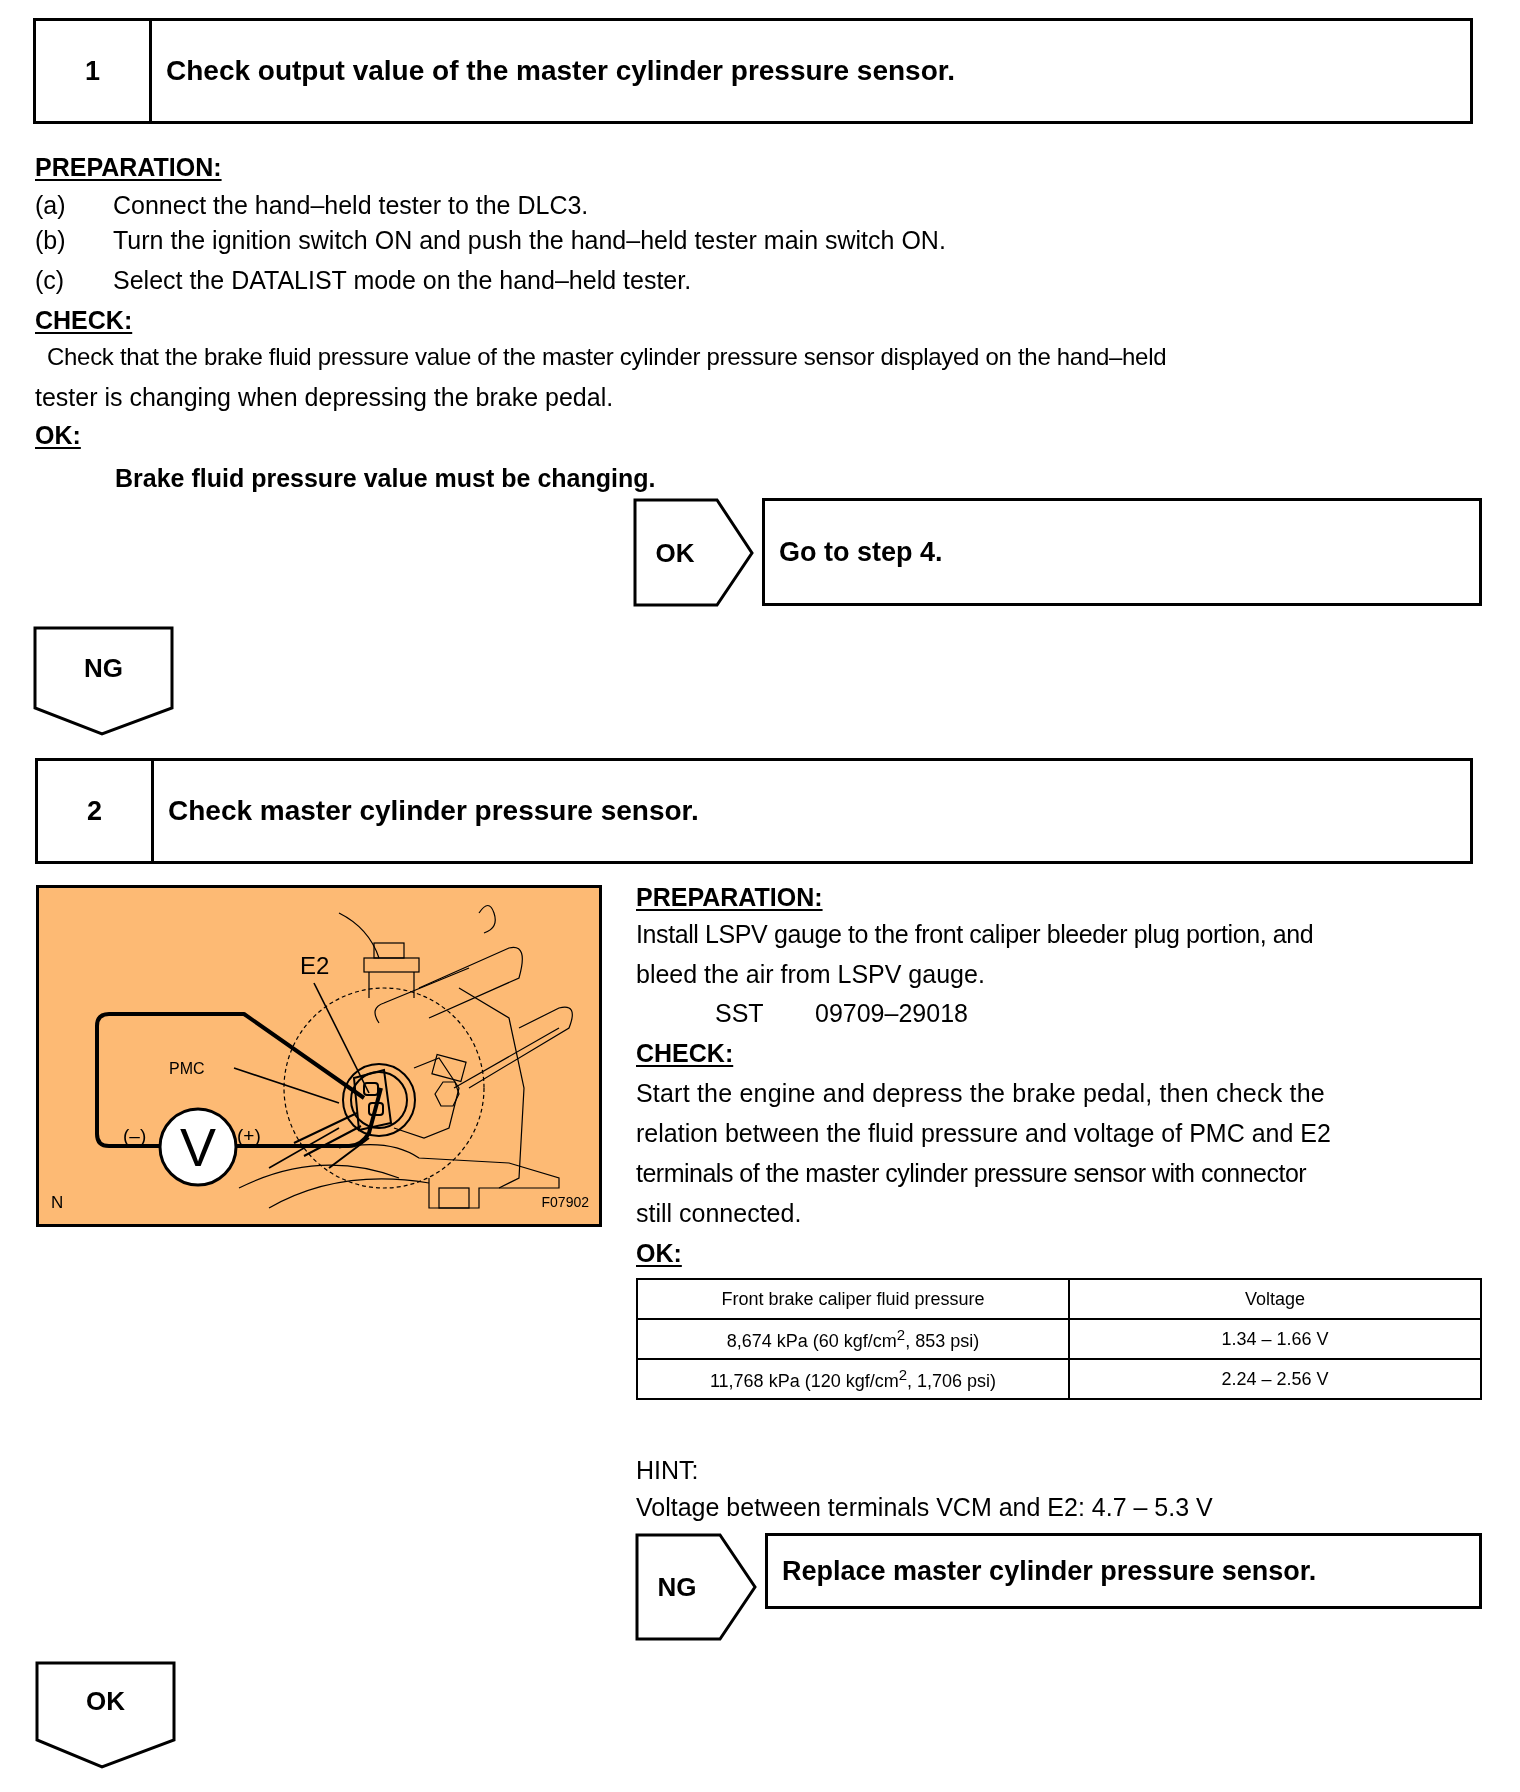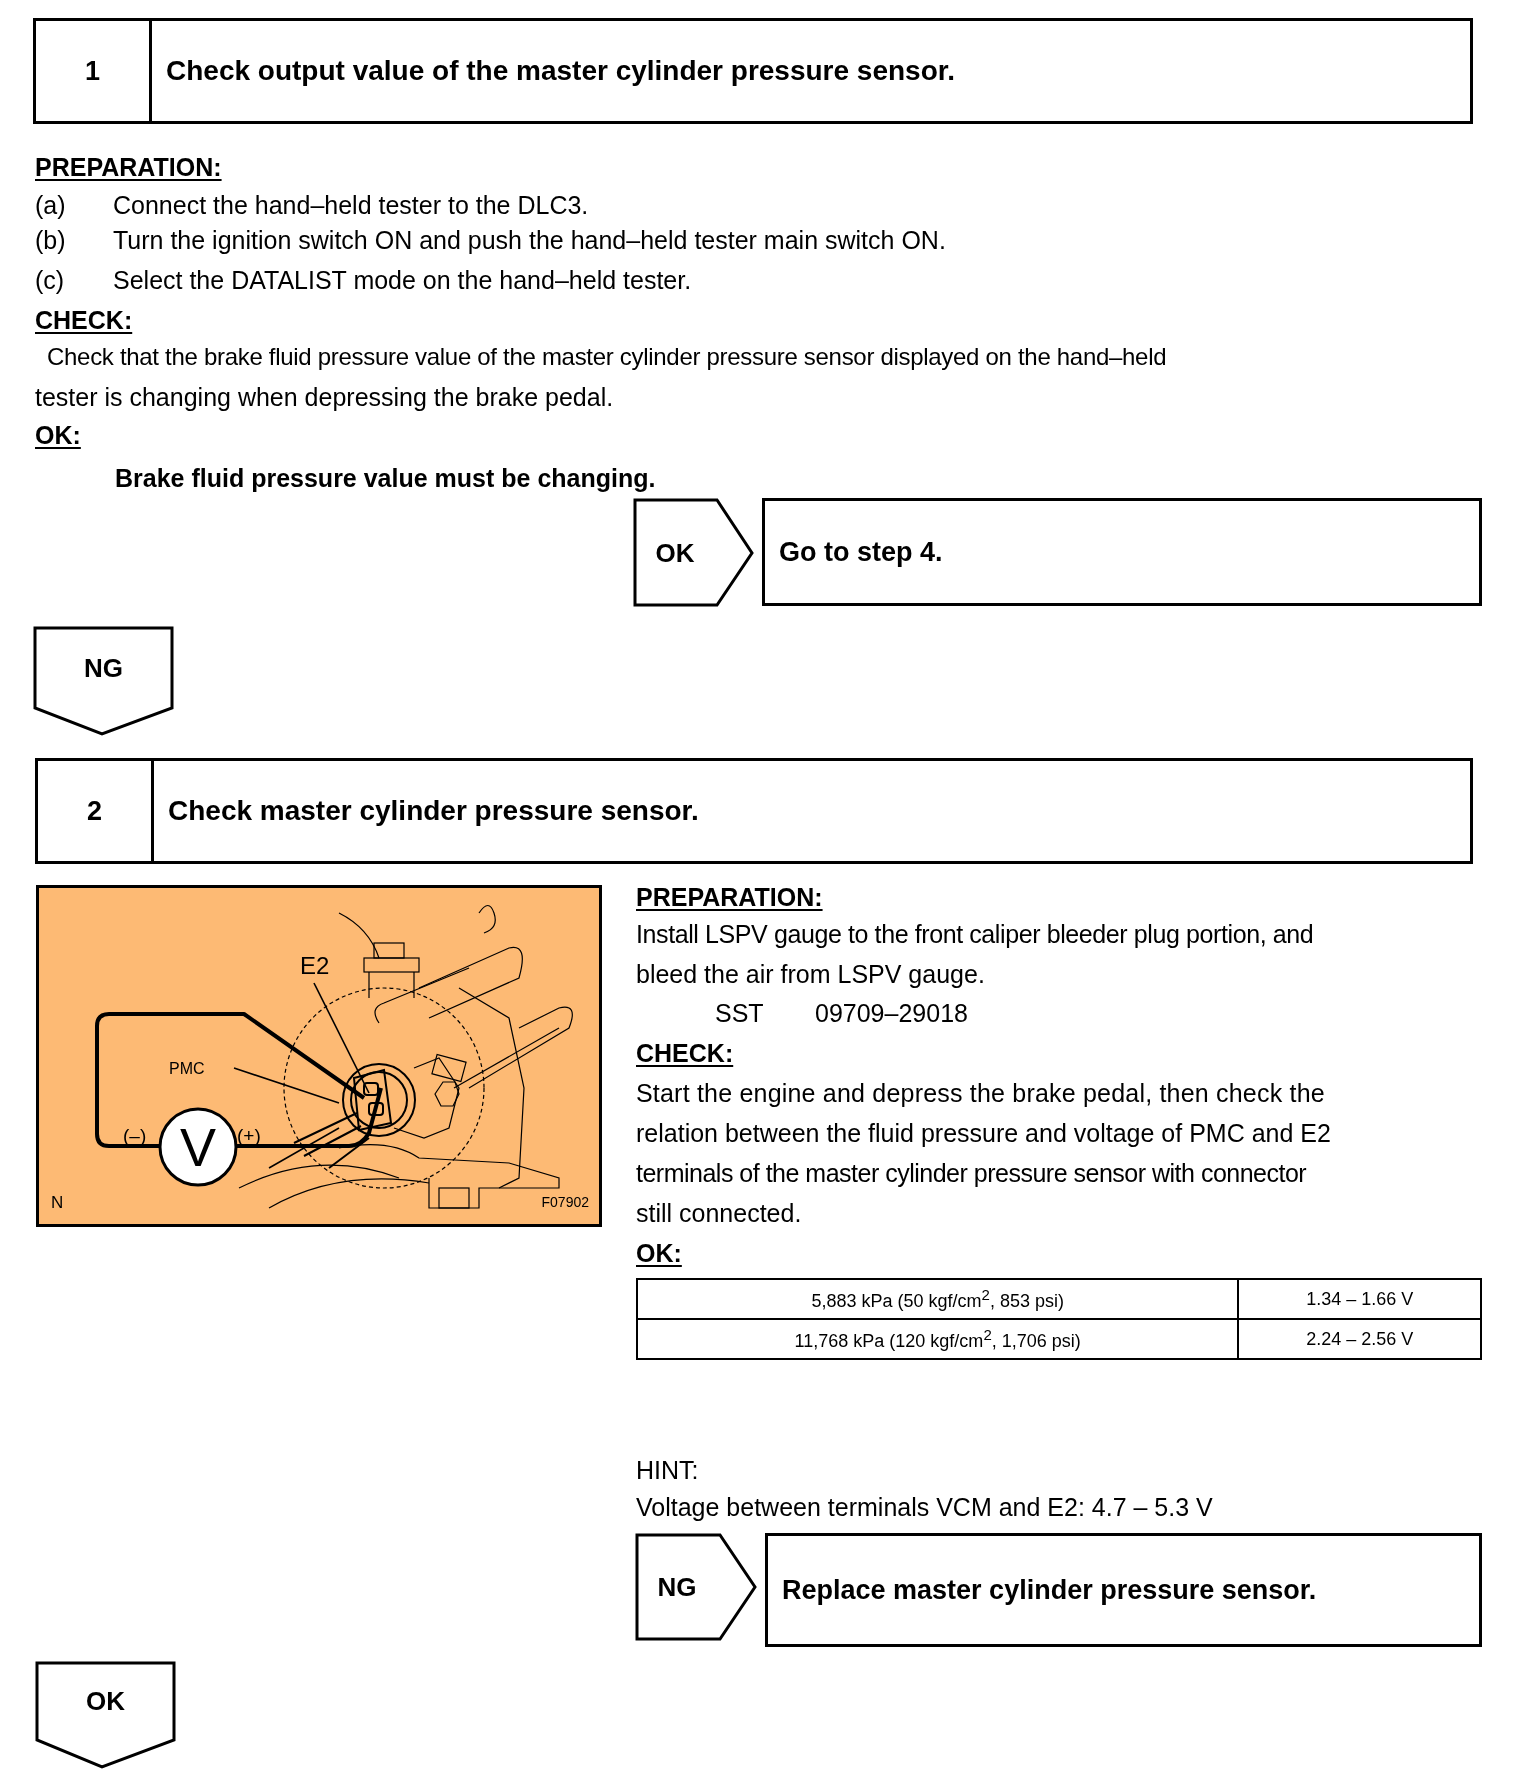--- a/index.html
+++ b/index.html
@@ -123,38 +123,42 @@
 <div class="txt bold u" style="left:636px; top:1038px;">CHECK:</div>
 <div class="txt" style="left:636px; top:1078px; letter-spacing:0.2px;">Start the engine and depress the brake pedal, then check the</div>
 <div class="txt" style="left:636px; top:1118px;">relation between the fluid pressure and voltage of PMC and E2</div>
 <div class="txt" style="left:636px; top:1158px; letter-spacing:-0.5px;">terminals of the master cylinder pressure sensor with connector</div>
 <div class="txt" style="left:636px; top:1198px;">still connected.</div>
 
 <div class="txt bold u" style="left:636px; top:1238px;">OK:</div>
 
 <table class="spec" style="left:636px; top:1278px; width:846px;">
   <tbody>
+      <tr>
+    <td style="width:418px;">Front brake caliper fluid pressure</td>
+    <td>Voltage</td>
+  </tr>
   <tr>
-    <td><span>5,883 kPa (50 kgf/cm</span><sup>2</sup><span>, 853 psi)</span></td>
+    <td><span>8,674 kPa (60 kgf/cm</span><sup>2</sup><span>, 853 psi)</span></td>
     <td>1.34 – 1.66 V</td>
   </tr>
   <tr>
     <td><span>11,768 kPa (120 kgf/cm</span><sup>2</sup><span>, 1,706 psi)</span></td>
     <td>2.24 – 2.56 V</td>
   </tr>
 </tbody>
   </table>
 
 <div class="txt" style="left:636px; top:1455px;">HINT:</div>
 <div class="txt" style="left:636px; top:1492px;">Voltage between terminals VCM and E2: 4.7 – 5.3 V</div>
 
 <svg class="shape" style="left:633px; top:1531px;" width="130" height="112" viewBox="0 0 130 112">
   <polygon points="4,4 87,4 122,56 87,108 4,108" fill="#fff" stroke="#000" stroke-width="3"></polygon>
 </svg>
 <div class="shape-label" style="left:637px; top:1535px; width:80px; height:104px;">NG</div>
-<div class="resbox" style="left:765px; top:1533px; width:717px; height:114px;">
+<div class="resbox" style="left:765px; top:1533px; width:717px; height:76px;">
   <span>Replace master cylinder pressure sensor.</span>
 </div>
 
 <svg class="shape" style="left:34px; top:1660px;" width="145" height="112" viewBox="0 0 145 112">
   <polygon points="3,3 140,3 140,80 68,107 3,80" fill="#fff" stroke="#000" stroke-width="3"></polygon>
 </svg>
 <div class="shape-label" style="left:37px; top:1663px; width:137px; height:77px;">OK</div>
 
 </body></html>

